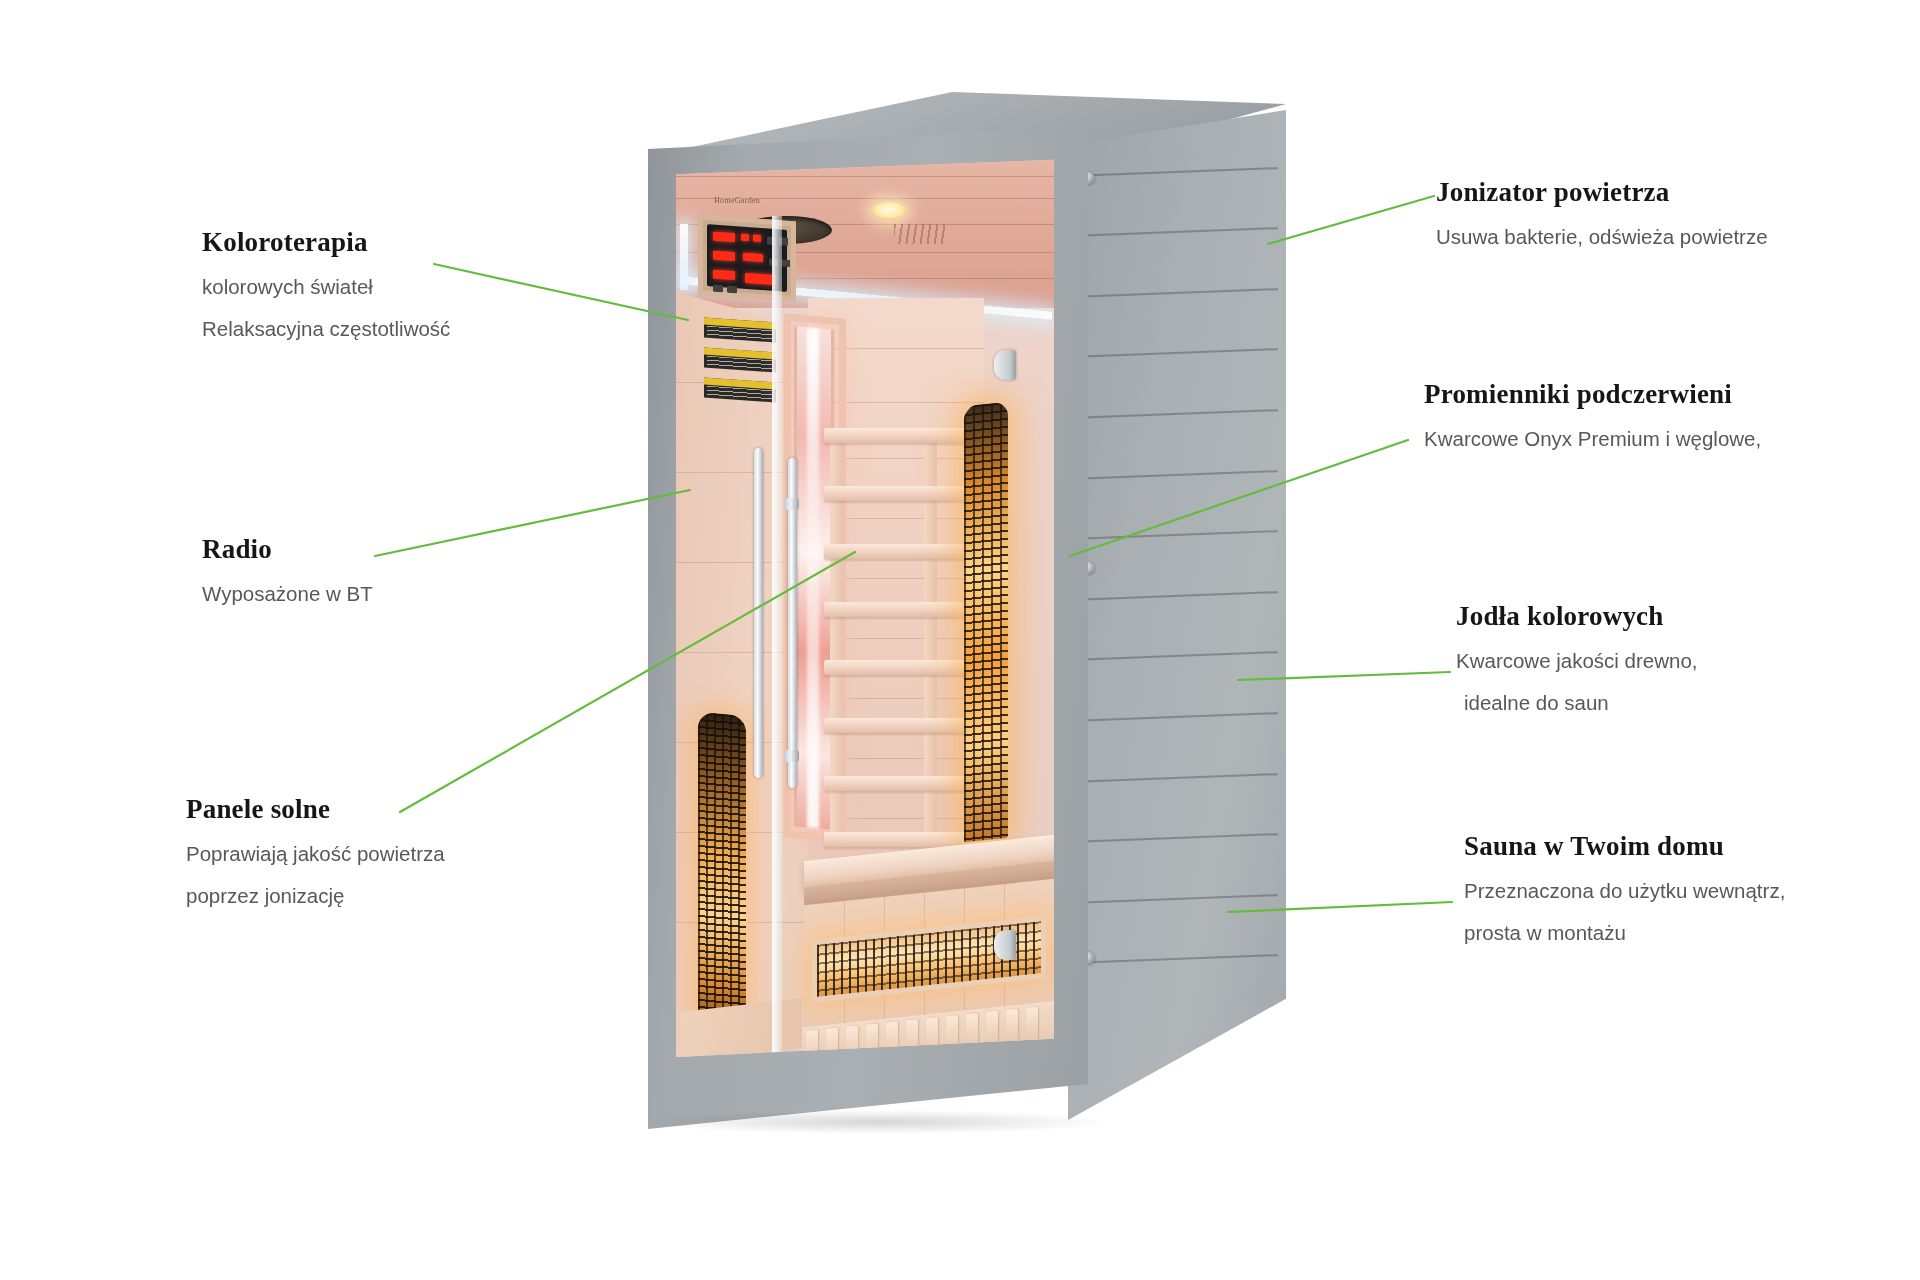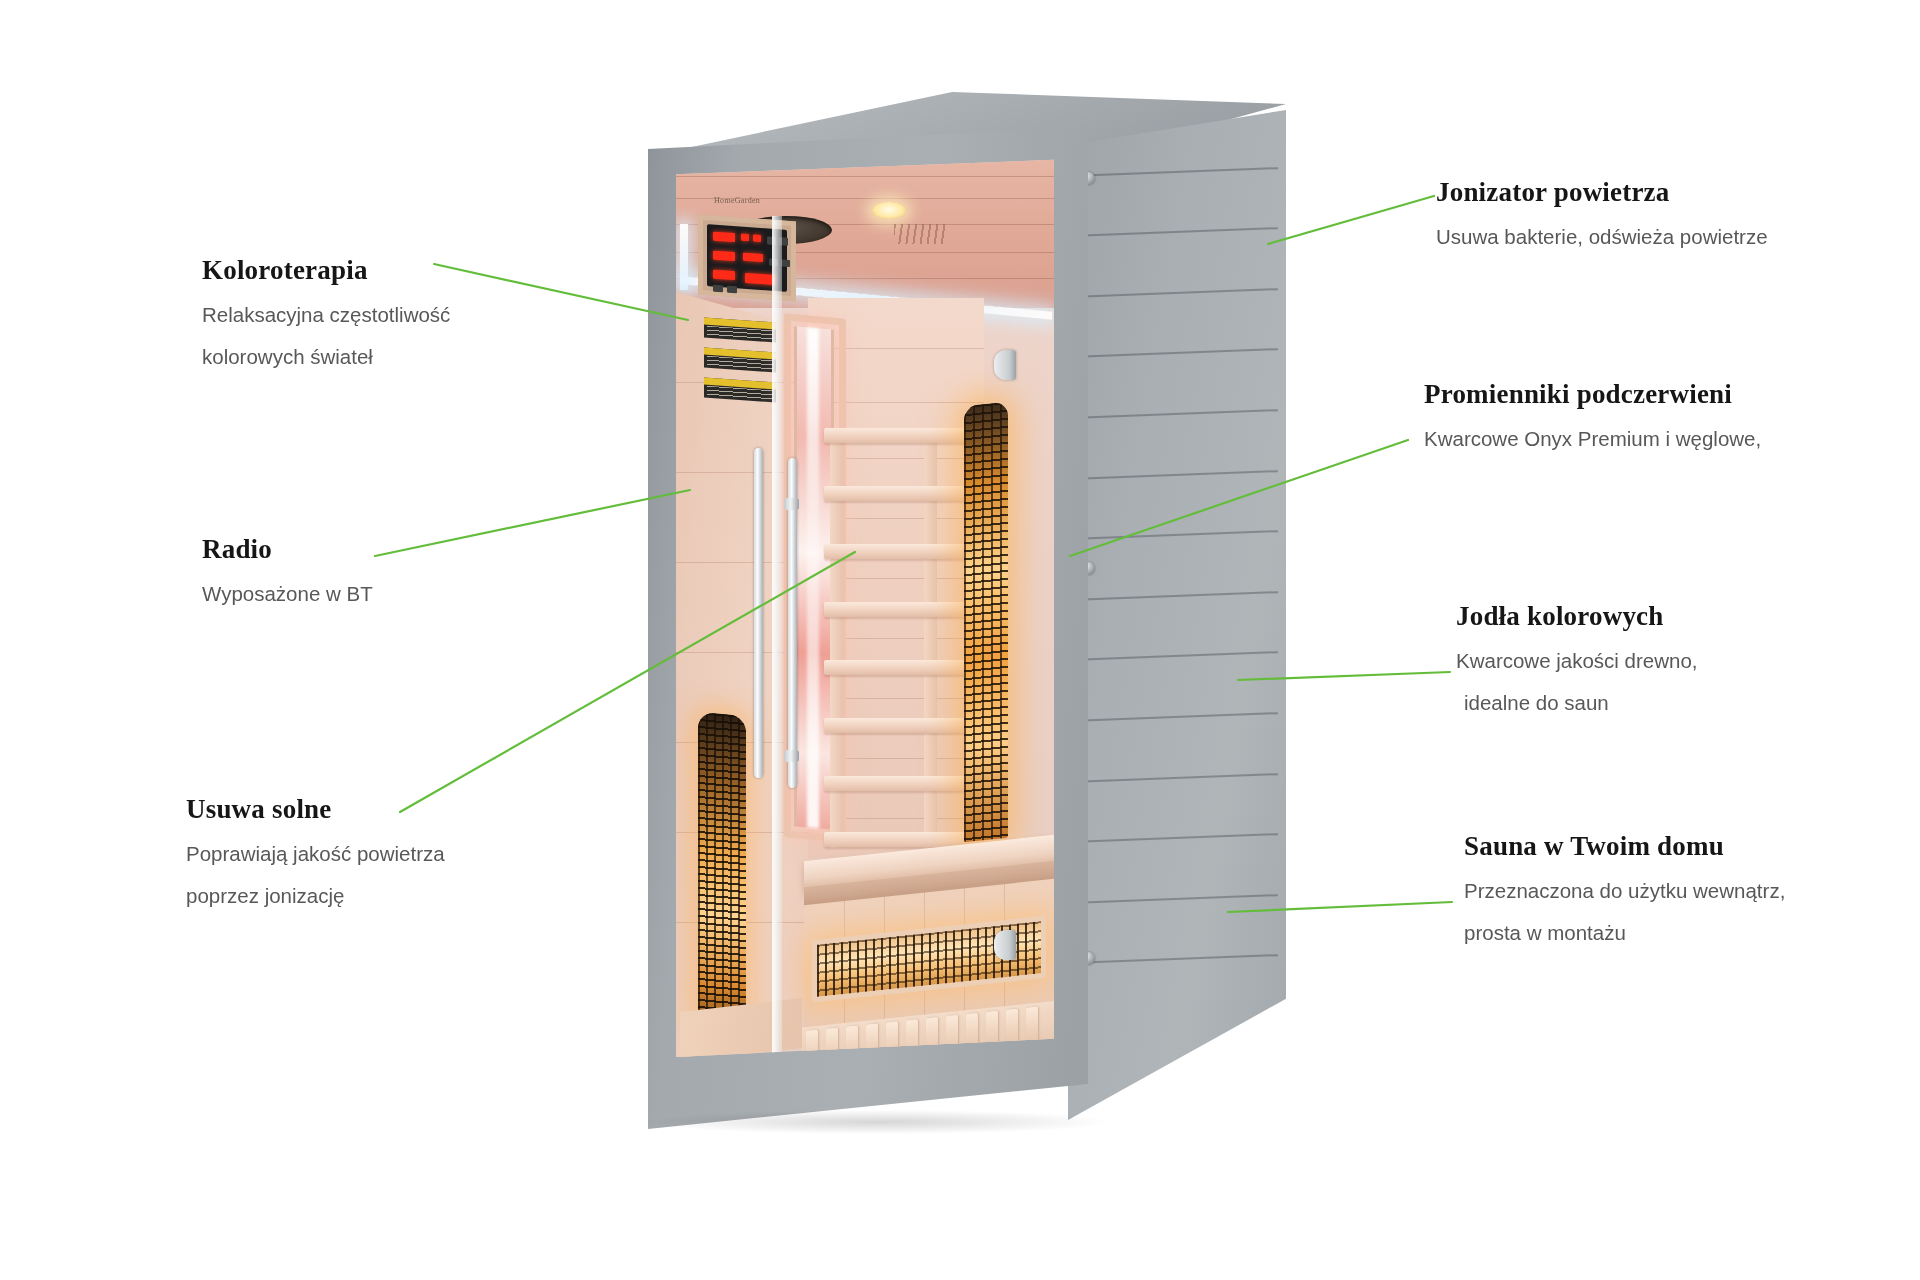--- a/index.html
+++ b/index.html
@@ -456,37 +456,37 @@
       <line x1="434" y1="264" x2="688" y2="320"></line>
       <line x1="375" y1="556" x2="690" y2="490"></line>
       <line x1="400" y1="812" x2="855" y2="552"></line>
       <line x1="1268" y1="244" x2="1434" y2="196"></line>
       <line x1="1070" y1="556" x2="1408" y2="440"></line>
       <line x1="1238" y1="680" x2="1450" y2="672"></line>
       <line x1="1228" y1="912" x2="1452" y2="902"></line>
     </g>
   </svg>
 
-  <div class="callout left" style="left:202px;top:256px">
+  <div class="callout left" style="left:202px;top:228px">
     <div class="title">Koloroterapia</div>
     <div class="desc">
+      <span class="line">kolorowych świateł</span>
       <span class="line">Relaksacyjna częstotliwość</span>
-      <span class="line">kolorowych świateł</span>
     </div>
   </div>
 
   <div class="callout left" style="left:202px;top:535px">
     <div class="title">Radio</div>
     <div class="desc">
       <span class="line">Wyposażone w BT</span>
     </div>
   </div>
 
   <div class="callout left" style="left:186px;top:795px">
-    <div class="title">Usuwa solne</div>
+    <div class="title">Panele solne</div>
     <div class="desc">
       <span class="line">Poprawiają jakość powietrza</span>
       <span class="line">poprzez jonizację</span>
     </div>
   </div>
 
   <div class="callout right" style="left:1436px;top:178px">
     <div class="title">Jonizator powietrza</div>
     <div class="desc">
       <span class="line">Usuwa bakterie, odświeża powietrze</span>

